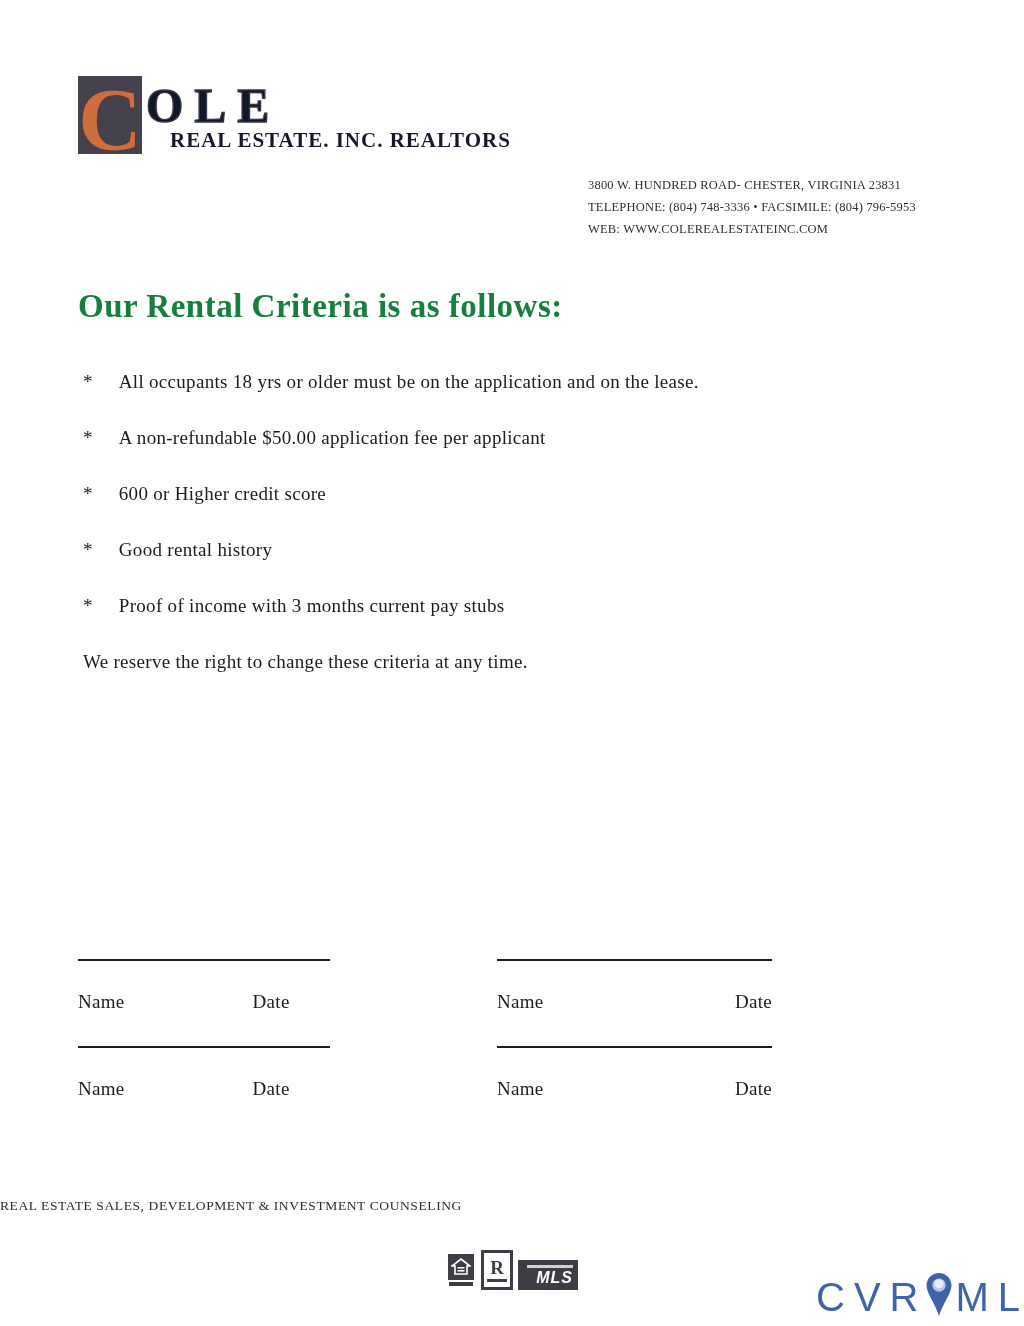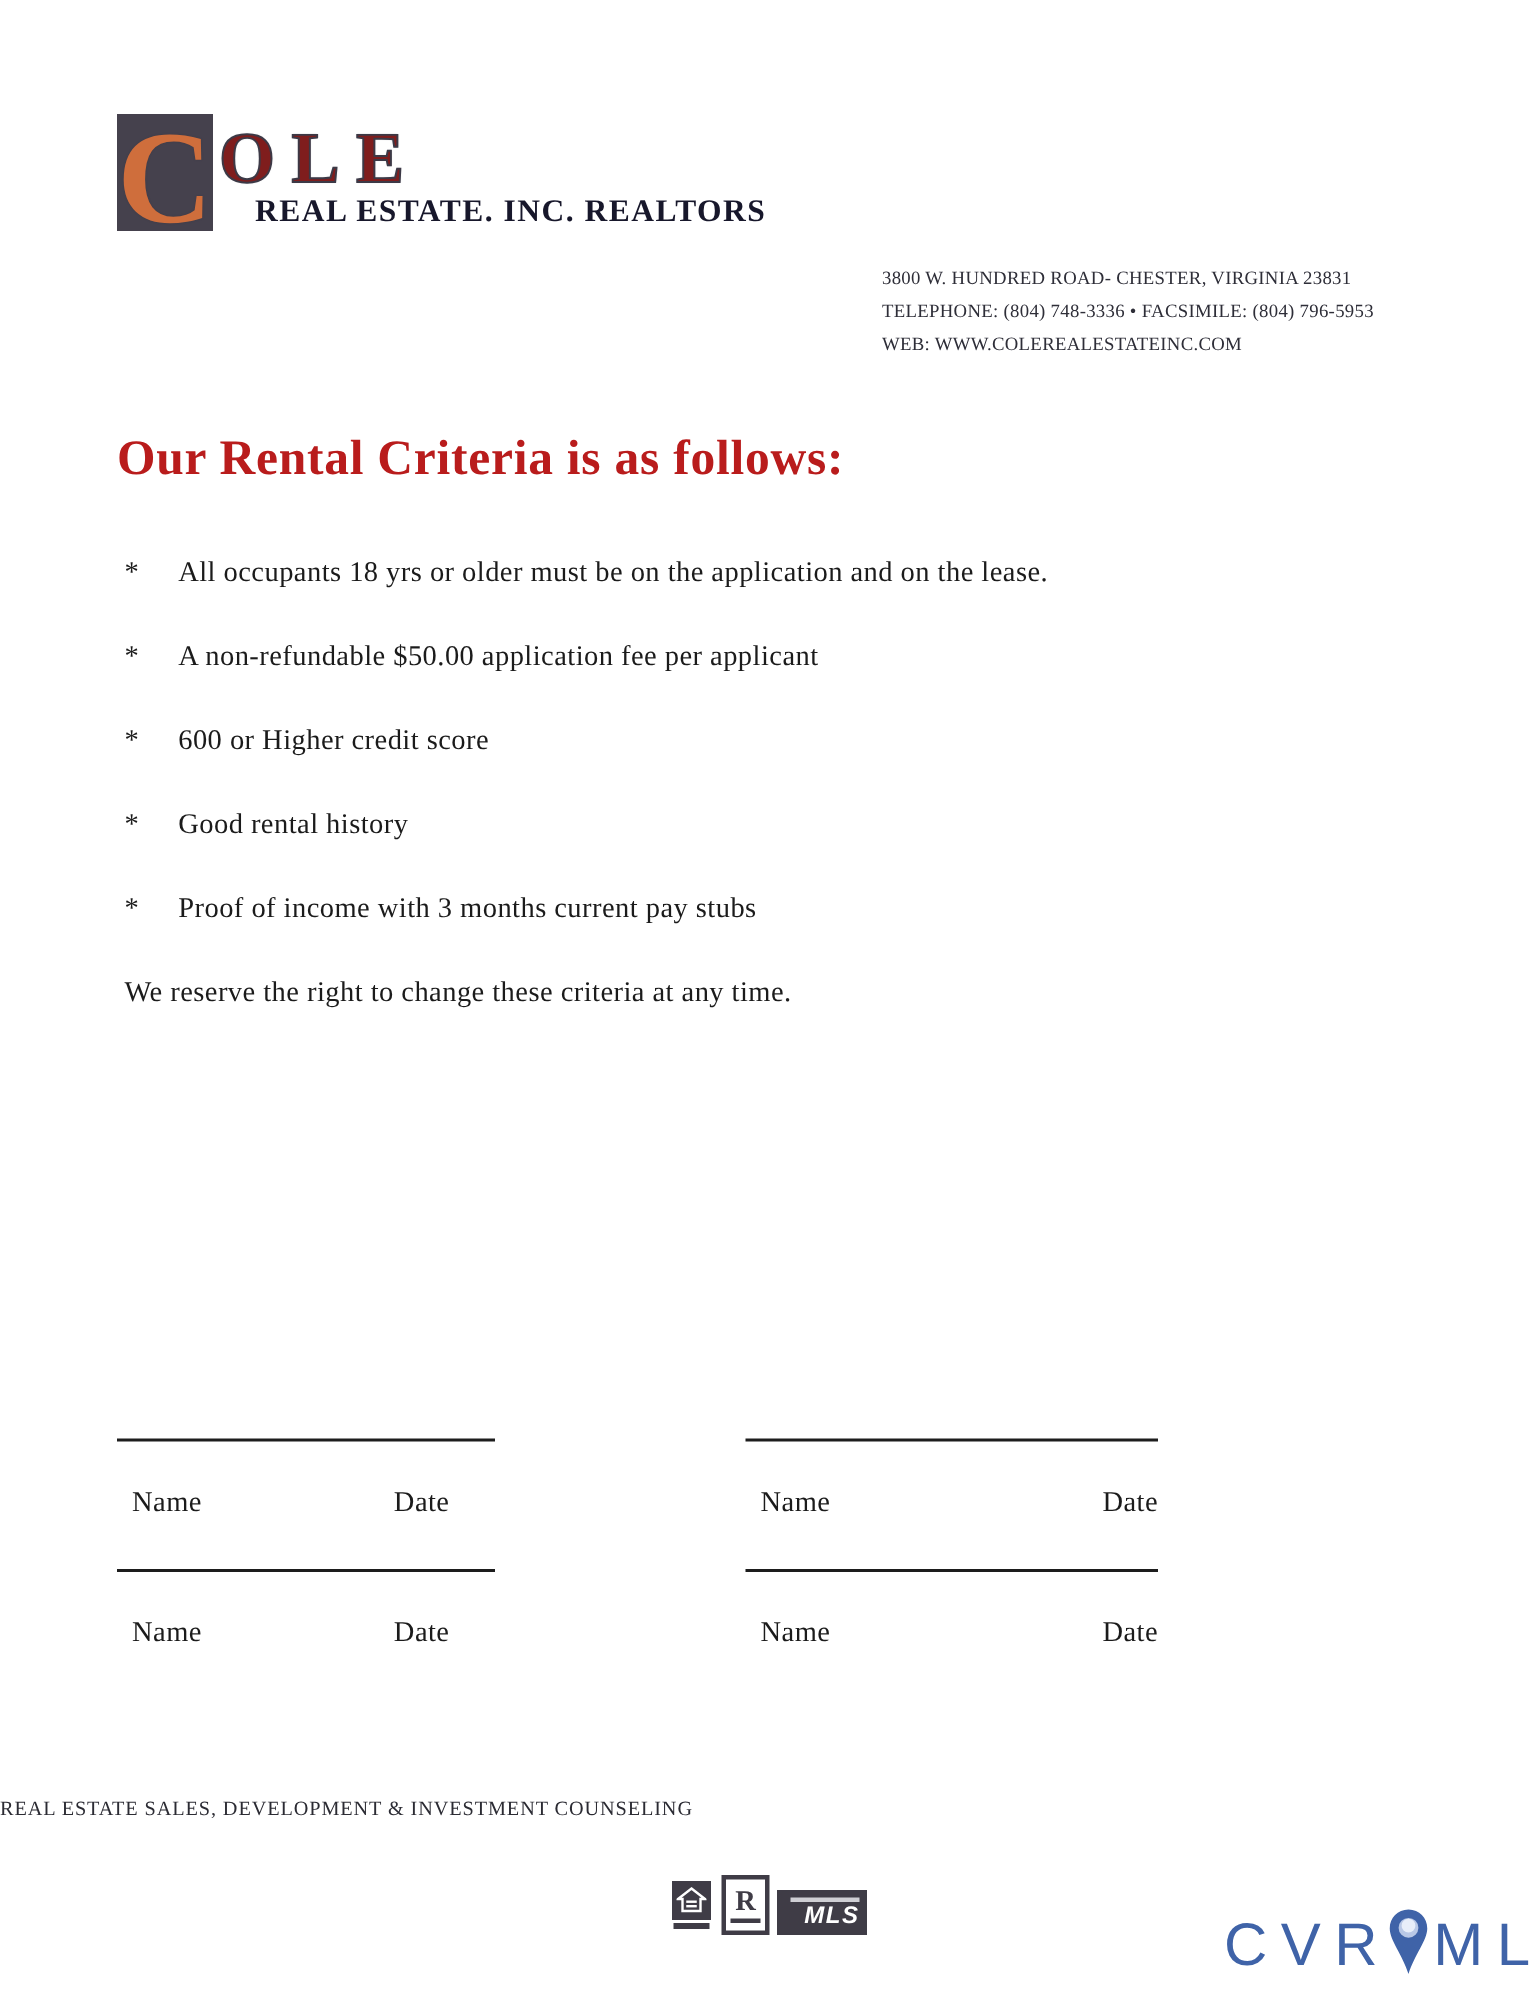--- a/index.html
+++ b/index.html
@@ -16,58 +16,58 @@
     position:absolute;left:0;top:2px;width:64px;height:78px;background:#45414d;
     display:flex;align-items:center;justify-content:center;overflow:visible;
   }
   .c-letter{
     font-family:"Liberation Serif",serif;font-weight:700;font-size:88px;line-height:1;
     color:#cf6e3c;margin-top:10px;text-shadow:0 0 1px #3c3946;
   }
   .ole{
     position:absolute;left:68px;top:8px;
     font-family:"Liberation Serif",serif;font-weight:700;font-size:48px;line-height:1;
-    color:#7f1d1d;letter-spacing:11px;
+    color:#0f172a;letter-spacing:11px;
     -webkit-text-stroke:1.3px #3c3946;text-shadow:0 0 1px #3c3946;
   }
   .tagline{
     position:absolute;left:92px;top:54px;
     font-family:"Liberation Serif",serif;font-weight:700;font-size:21px;
     color:#17172b;letter-spacing:1px;white-space:nowrap;
   }
 
   
   .contact{
     position:absolute;left:588px;top:174px;
     font-family:"Liberation Serif",serif;font-size:12.5px;line-height:22px;
     color:#2e2e38;letter-spacing:.2px;white-space:nowrap;
   }
 
   
   .heading{
     position:absolute;left:78px;top:288px;
-    font-size:33px;font-weight:600;color:#b91c1c;letter-spacing:.5px;white-space:nowrap;
+    font-size:33px;font-weight:600;color:#15803d;letter-spacing:.5px;white-space:nowrap;
   }
 
   
   .bullets{position:absolute;left:78px;top:362px;width:866px;}
   .bullets p{
     margin:0 0 16px 5px;font-size:19px;line-height:40px;letter-spacing:.3px;color:#1b1b1b;
   }
   .ast{display:inline-block;margin-right:26px;}
   .closing{margin-top:2px;}
 
   
   .sig{position:absolute;left:78px;top:959px;width:700px;}
   .sig-grid{display:flex;}
   .sig-col{display:flex;flex-direction:column;}
   .sig-col.c1{width:252px;margin-right:167px;}
   .sig-col.c2{width:275px;}
   .sig-line{border-top:2px solid #1d1d1d;height:0;}
-  .sig-labels{display:flex;margin-top:30px;font-size:19px;letter-spacing:.3px;margin-left:10px;}
+  .sig-labels{display:flex;margin-top:30px;font-size:19px;letter-spacing:.3px;}
   .sig-col.c1 .lbl-date{margin-left:128px;}
   .sig-col.c2 .lbl-date{margin-left:auto;}
   .sig-row2{margin-top:33px;}
 
   
   .services{
     position:absolute;left:0;top:1198px;width:100%;
     font-family:"Liberation Serif",serif;font-size:13.5px;letter-spacing:.6px;color:#2b2b33;
   }
   .logos{

